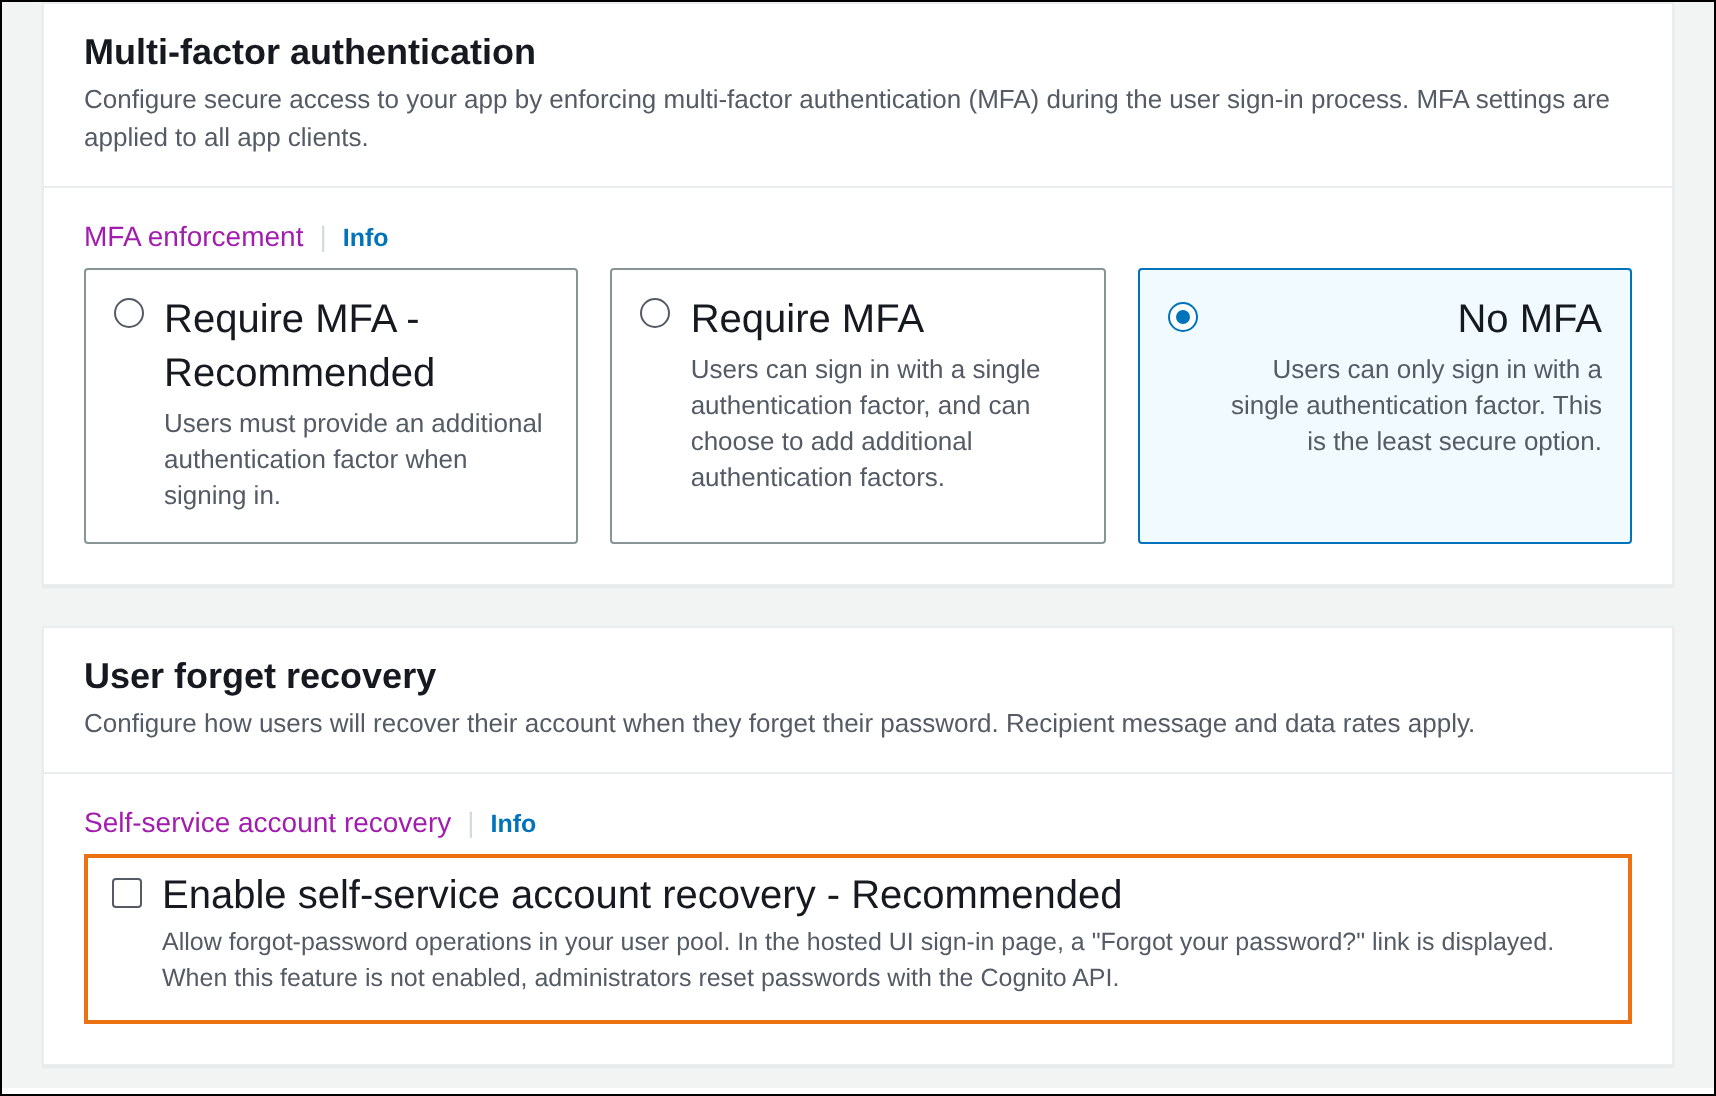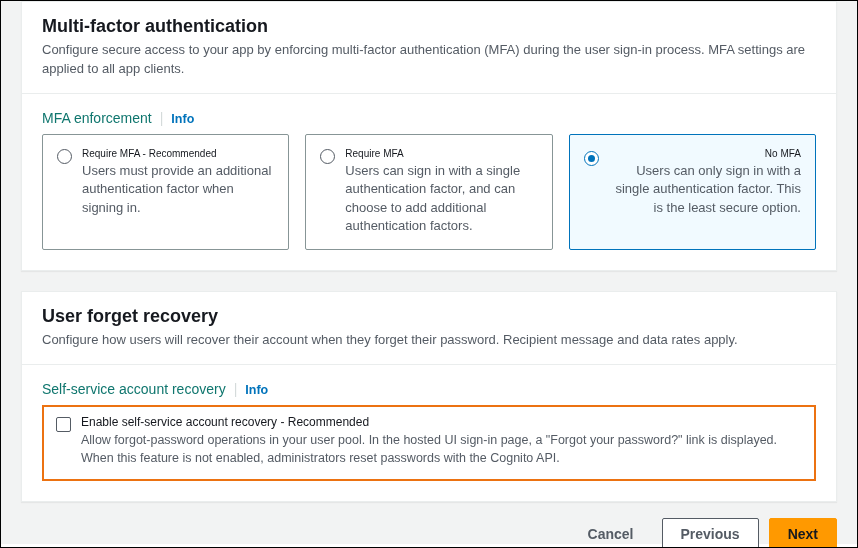--- a/index.html
+++ b/index.html
@@ -47,21 +47,21 @@
 
   .field-label-row {
     display: flex;
     align-items: baseline;
     gap: 8px;
     margin-bottom: 8px;
   }
   .field-label {
     font-size: 14px;
     font-weight: 400;
-    color: #0f766e;
+    color: #a21caf;
   }
   .divider {
     color: #d5dbdb;
     font-weight: 300;
   }
   .info-link {
     color: #0073bb;
     font-size: 12.5px;
     font-weight: 700;
     text-decoration: none;
@@ -84,21 +84,21 @@
     min-height: 108px;
   }
   .tile.selected {
     border: 1px solid #0073bb;
     background: #f1faff;
     text-align: right;
   }
   .tile .radio-col { flex: 0 0 auto; padding-top: 2px; }
   .tile .text-col { flex: 1 1 auto; }
   .tile-title {
-    font-size: 10px;
+    font-size: 20px;
     color: #16191f;
     margin: 0 0 2px 0;
     line-height: 1.35;
   }
   .tile-desc {
     font-size: 13px;
     color: #545b64;
     line-height: 1.4;
   }
   .radio {
@@ -126,21 +126,21 @@
   }
   .checkbox {
     width: 15px; height: 15px;
     border: 1px solid #545b64;
     border-radius: 2px;
     background: #fff;
     flex: 0 0 auto;
     margin-top: 2px;
   }
   .check-title {
-    font-size: 12px;
+    font-size: 20px;
     color: #16191f;
     margin-bottom: 2px;
   }
   .check-desc {
     font-size: 12.5px;
     color: #545b64;
     line-height: 1.45;
   }
 
   .footer {

